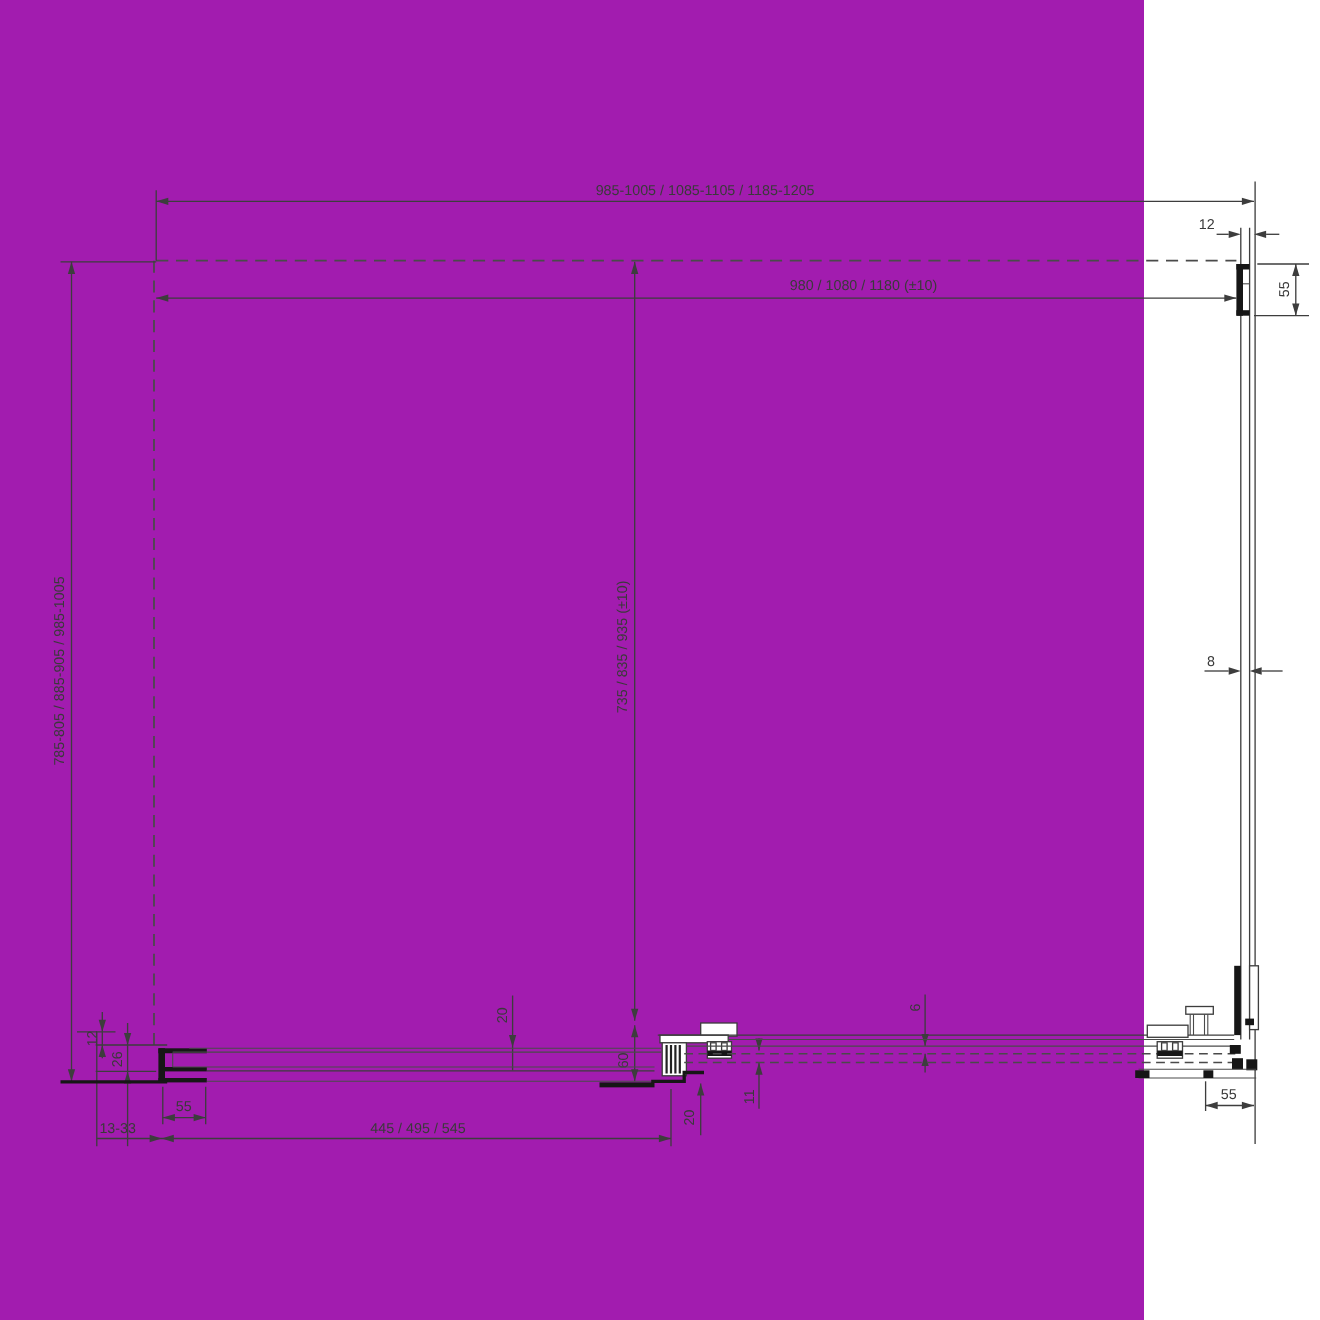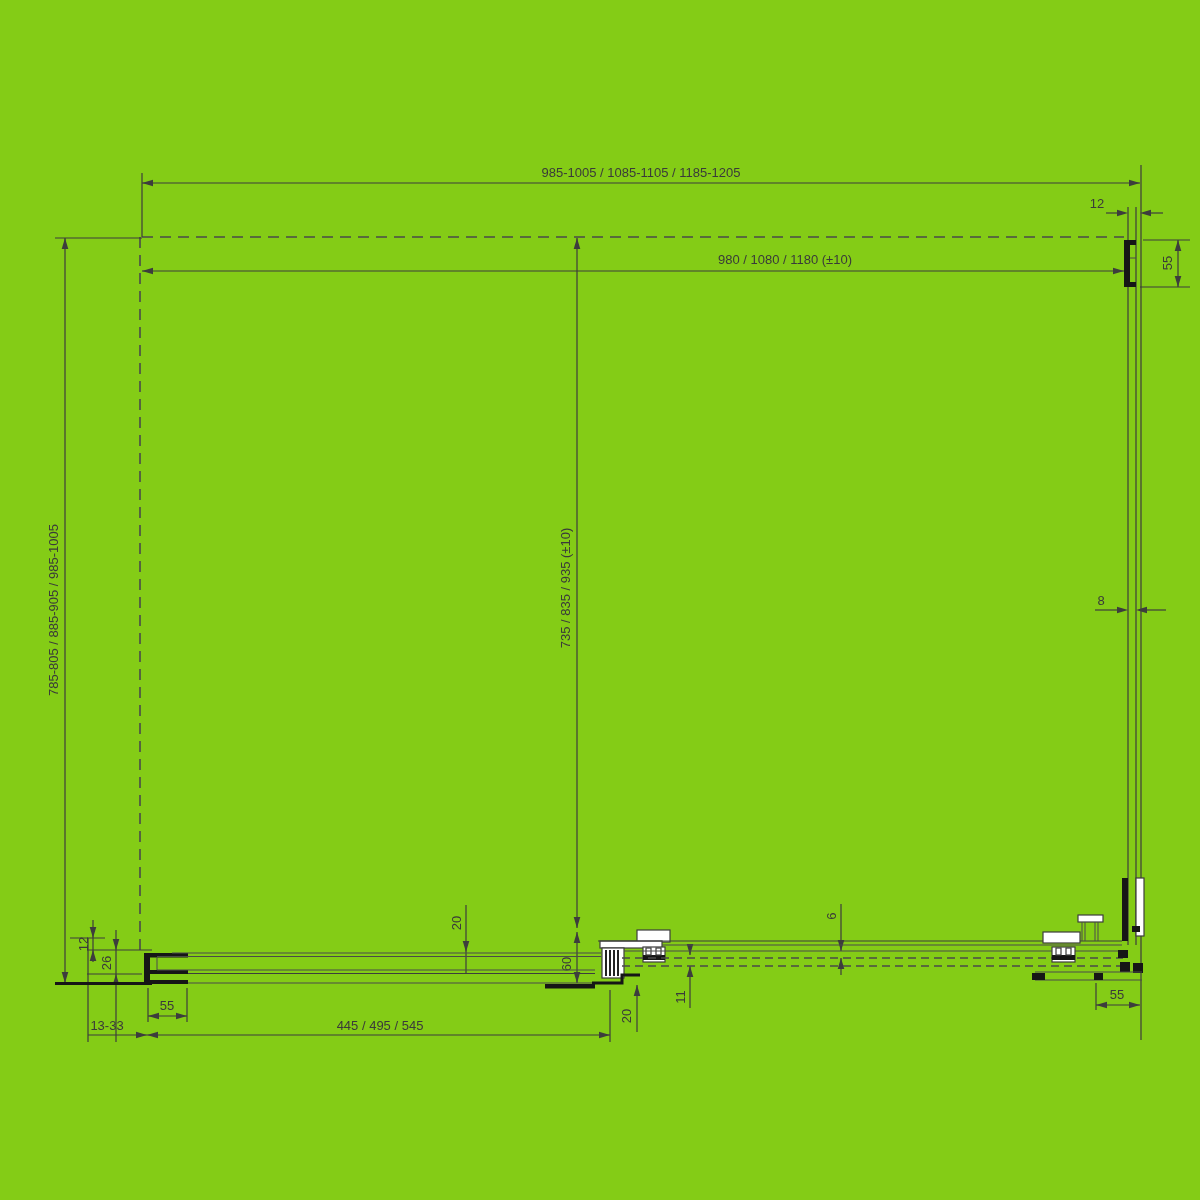--- a/index.html
+++ b/index.html
@@ -1,16 +1,16 @@
 <!DOCTYPE html>
 <html><head>
 <meta charset="utf-8">
 <style>
   html,body{margin:0;padding:0;background:#ffffff;}
-  .stage{width:1200px;height:1200px;position:relative;background:#84cc16;}
+  .stage{width:1040px;height:1200px;position:relative;background:#a21caf;}
   svg{display:block;}
   .t{font-family:"Liberation Sans","DejaVu Sans",sans-serif;font-size:13px;fill:#3a3a3a;}
   .ln{stroke:#3d3d3d;stroke-width:1.2;fill:none;}
   .lnthin{stroke:#4a4a4a;stroke-width:1;fill:none;}
   .dsh{stroke:#4a4a4a;stroke-width:1.6;fill:none;stroke-dasharray:11 7;}
   .dshg{stroke:#4a4a4a;stroke-width:1.4;fill:none;stroke-dasharray:8 5;}
   .blk{fill:#161616;stroke:none;}
   .box{fill:#ffffff;stroke:#3d3d3d;stroke-width:1.2;}
   .arr{fill:#3d3d3d;stroke:none;}
   .thick{stroke:#161616;stroke-width:3;fill:none;}

